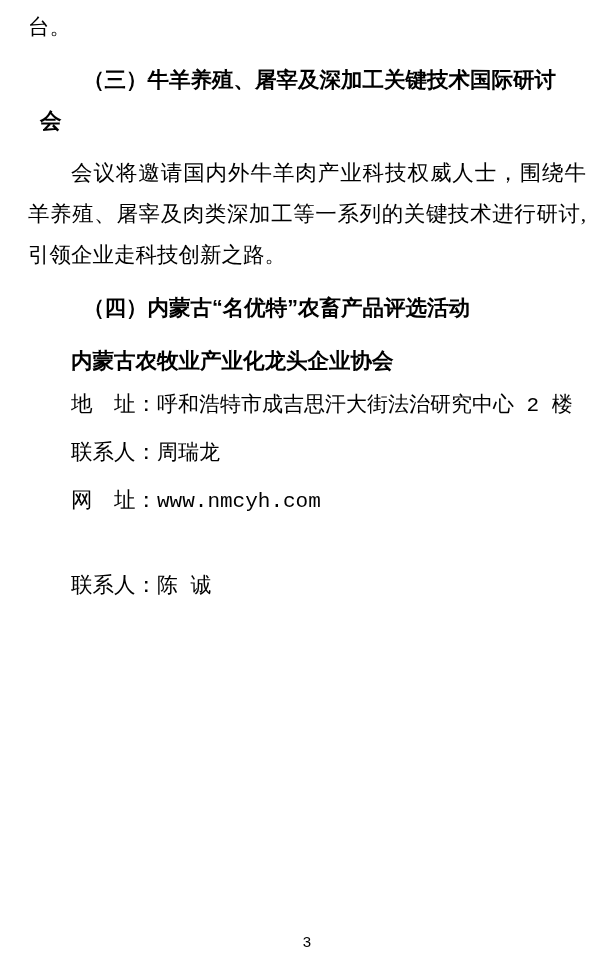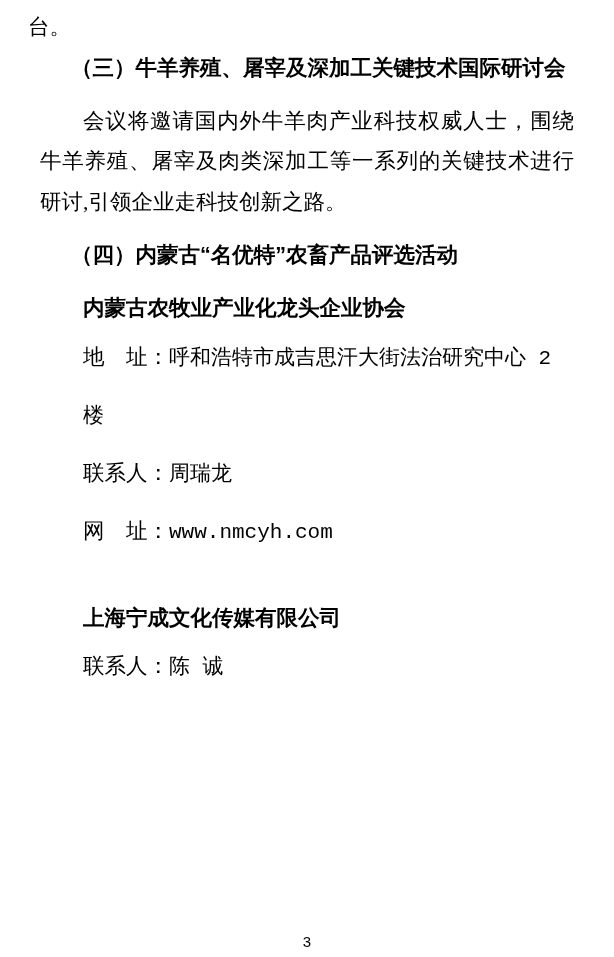--- a/index.html
+++ b/index.html
@@ -17,48 +17,48 @@
     overflow: hidden;
     color: #000000;
     font-family: "Liberation Serif", "DejaVu Serif", serif;
     font-size: 21.5px;
     line-height: 40.8px;
   }
   .tail-line {
     text-align: left;
   }
   .sec-heading {
-    margin: 0;
+    margin: 12px;
     font-size: 21.5px;
     font-weight: 700;
     font-family: "Liberation Sans", "DejaVu Sans", sans-serif;
     text-indent: 2em;
     line-height: 40.8px;
   }
   .body-para {
-    margin: 12px;
+    margin: 0;
     text-align: justify;
     text-indent: 2em;
     line-height: 40.8px;
   }
   .company {
-    margin: 12px;
+    margin: 0;
   }
   .company + .company {
     margin-top: 37px;
   }
   .company-name {
     font-weight: 700;
     font-family: "Liberation Sans", "DejaVu Sans", sans-serif;
     padding-left: 2em;
     line-height: 40.8px;
   }
   .contact-row {
     padding-left: 2em;
-    line-height: 57px;
+    line-height: 46px;
   }
   .contact-row .value {
     font-family: "Liberation Mono", "DejaVu Sans Mono", monospace, serif;
     font-size: 21px;
   }
   .page-number {
     position: absolute;
     left: 0;
     right: 0;
     bottom: 6px;
@@ -92,21 +92,20 @@
     </div>
     <div class="contact-row">
       <span class="label">联系人：</span><span class="value">周瑞龙</span>
     </div>
     <div class="contact-row">
       <span class="label">网　址：</span><span class="value">www.nmcyh.com</span>
     </div>
   </div>
 
   <div class="company">
-    <div class="company-name">上海宁成文化传媒有限公司</div>
 
     <div class="contact-row">
       <span class="label">联系人：</span><span class="value">陈 诚</span>
     </div>
   </div>
 
   <div class="page-number">3</div>
 
 </div>
 

